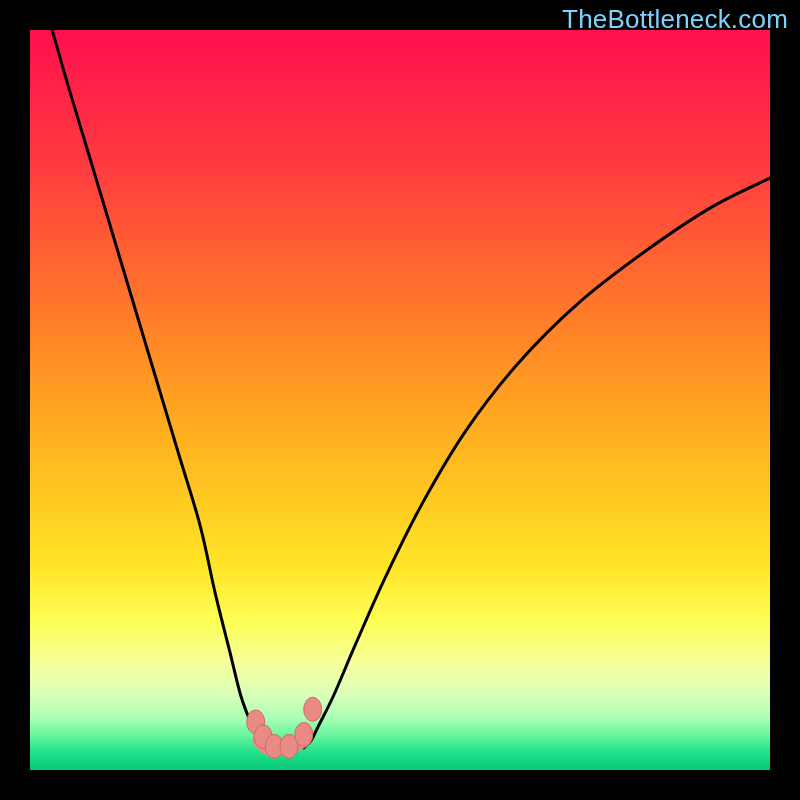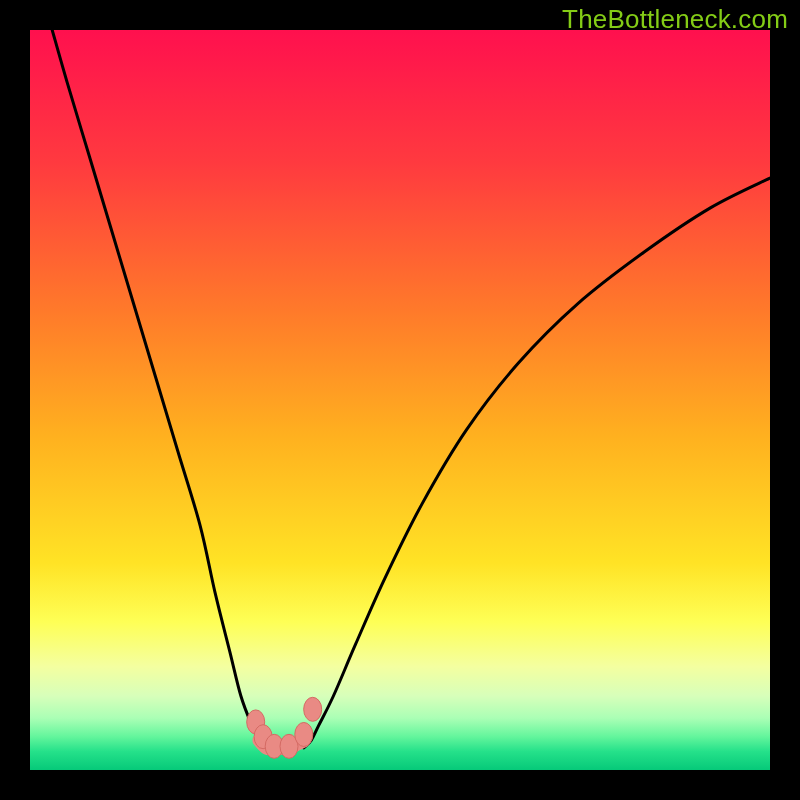--- a/index.html
+++ b/index.html
@@ -21,21 +21,21 @@
     left: 30px;
     top: 30px;
     width: 740px;
     height: 740px;
     overflow: hidden;
   }
   .watermark {
     position: absolute;
     top: 4px;
     right: 12px;
-    color: #84cc16;
+    color: #7dd3fc;
     font-size: 26px;
     font-weight: 500;
     letter-spacing: 0.2px;
     user-select: none;
   }
   svg { display: block; }
 </style>
 </head>
 <body>
 

